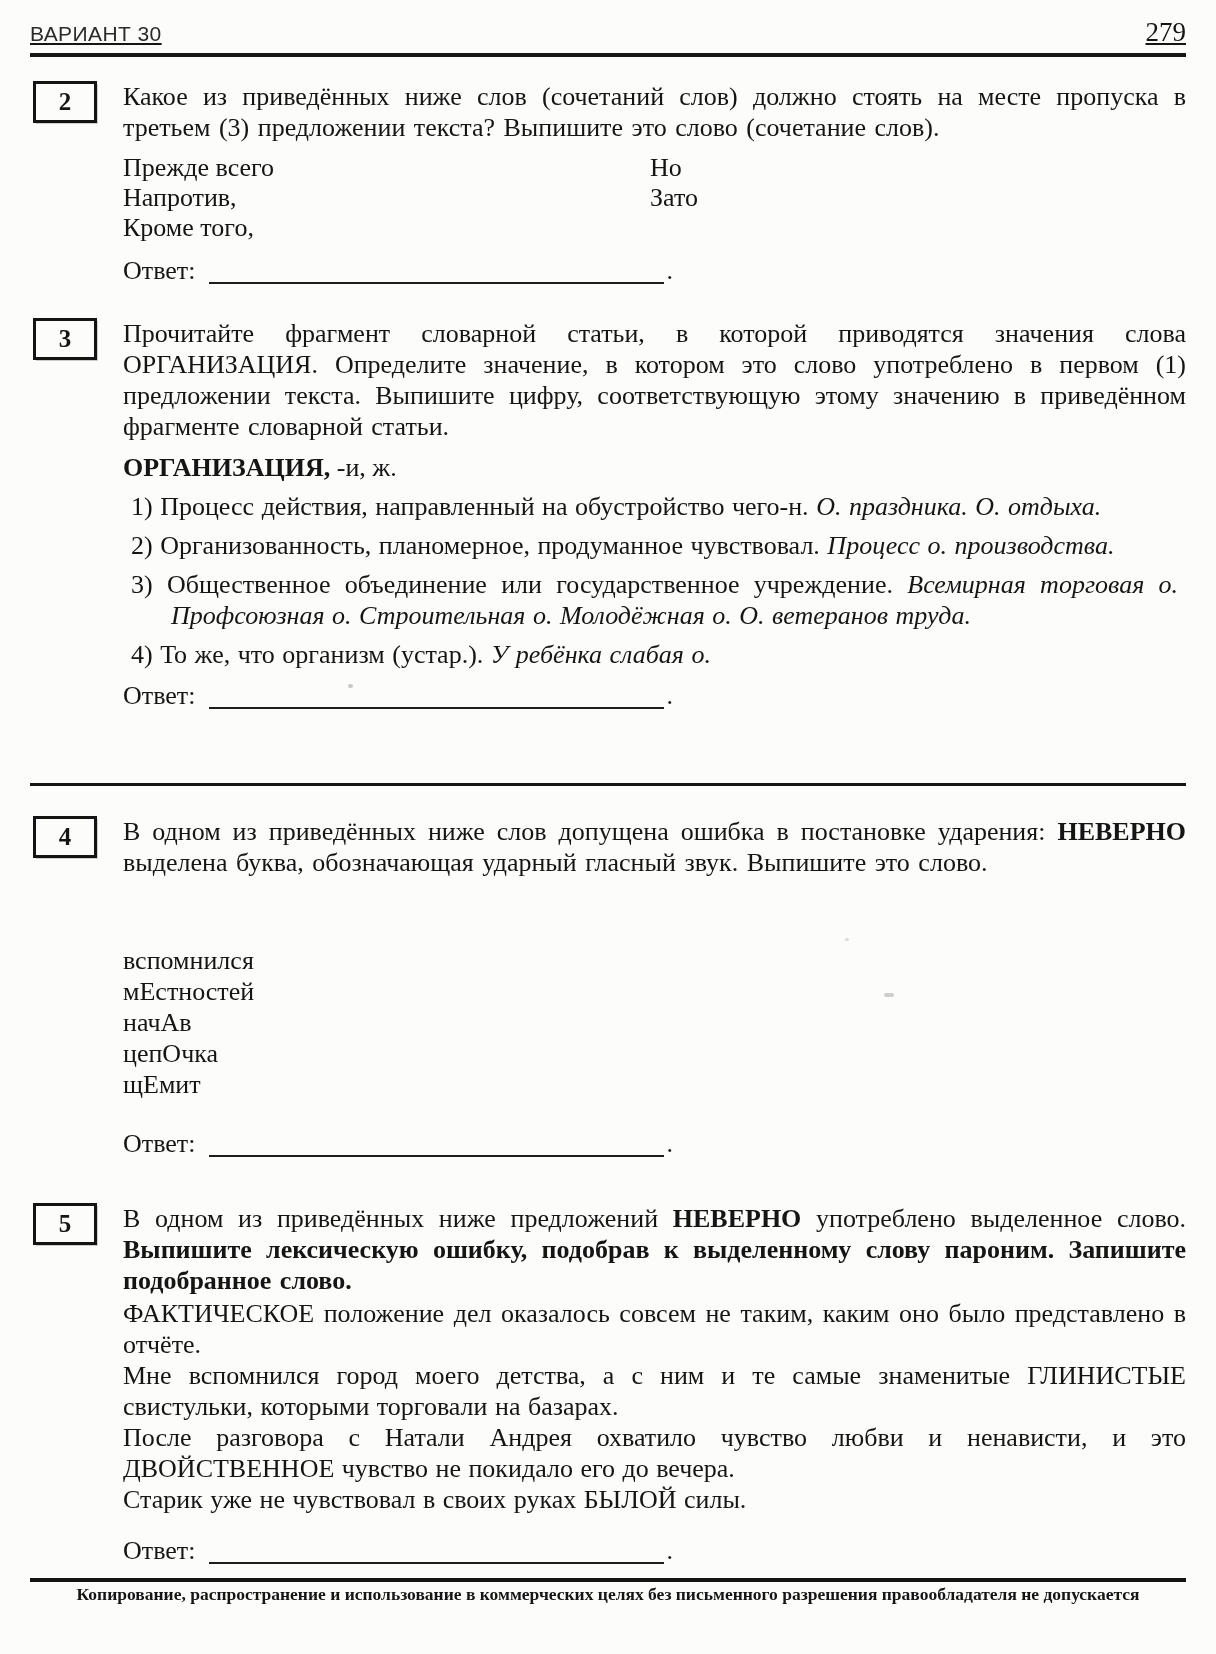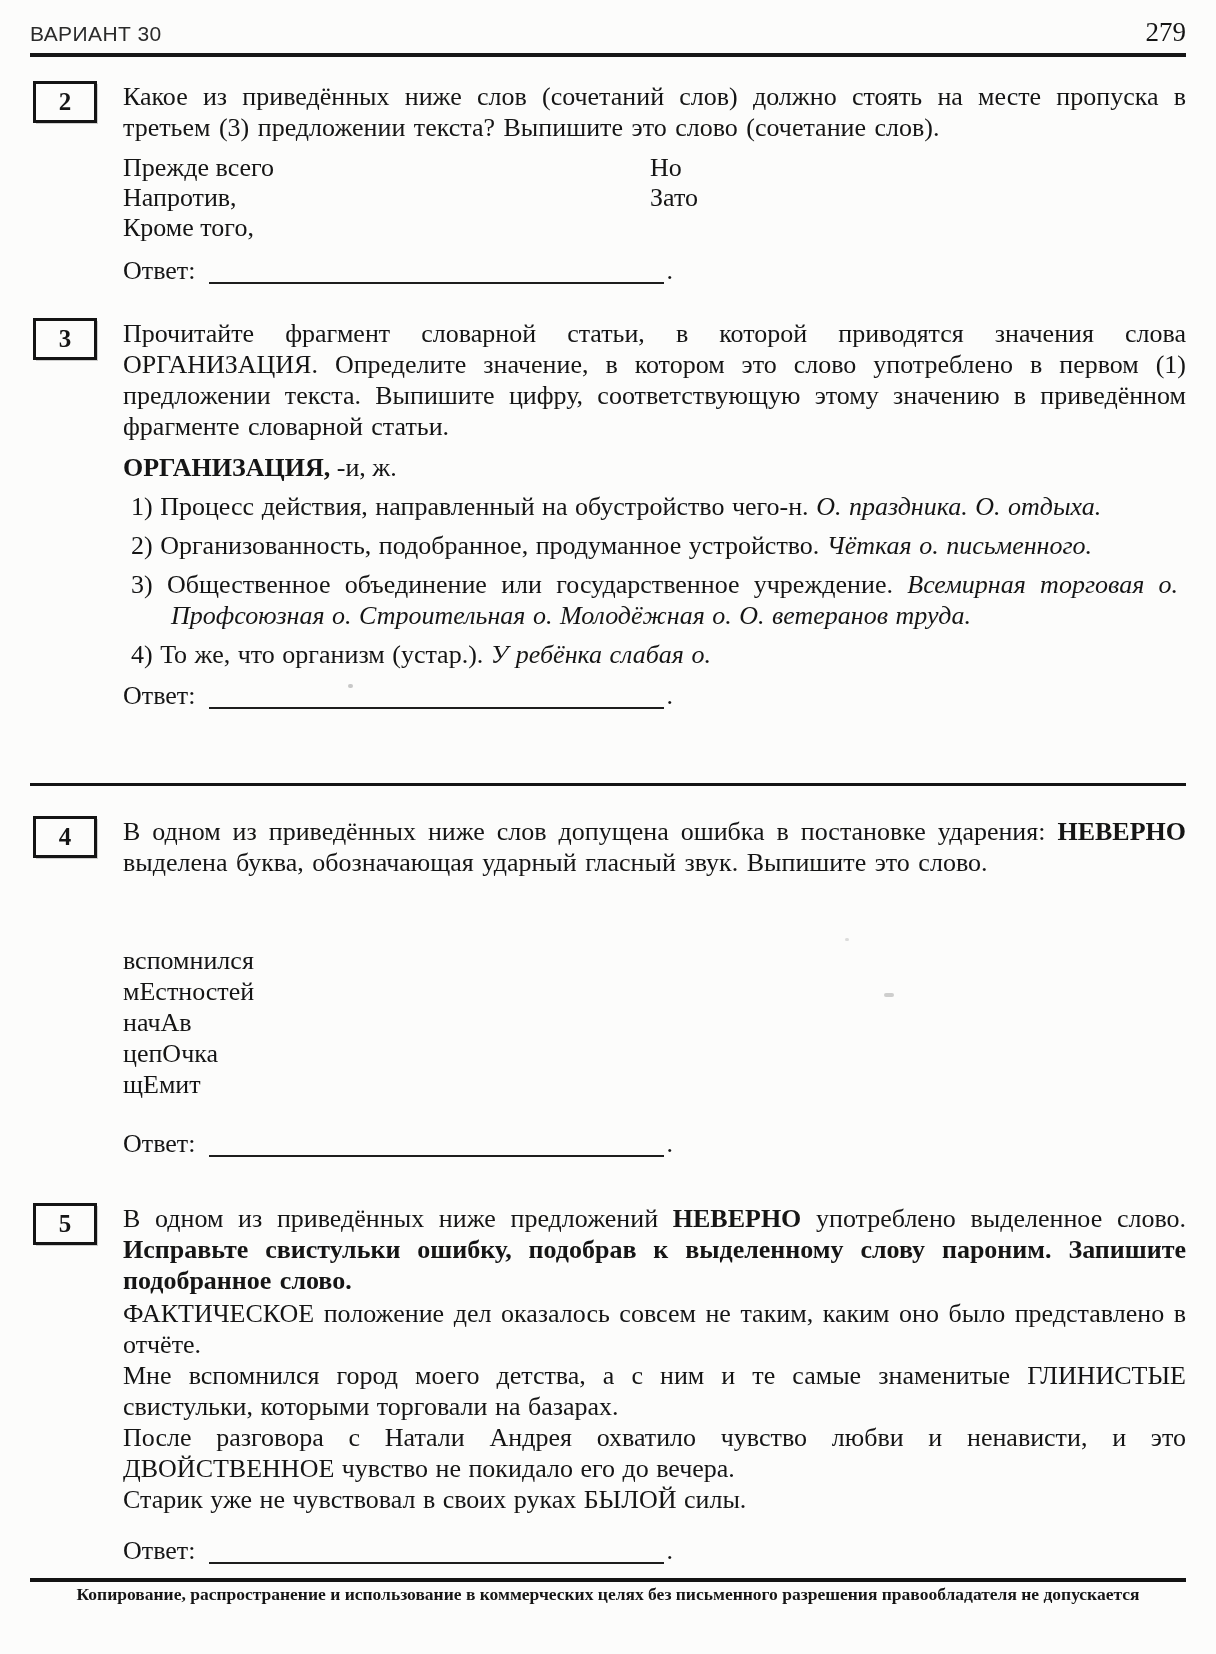--- a/index.html
+++ b/index.html
@@ -8,21 +8,21 @@
     width:1216px; height:1654px;
     margin:0 auto;
     background:#fcfcfb;
     color:#151515;
     font-family:"Liberation Serif", serif;
     box-sizing:border-box;
     padding:0 30px;
     overflow:hidden;
   }
   
-  .header { display:flex; justify-content:space-between; align-items:flex-end; margin-top:18px; height:28px; }
+  .header { display:flex; justify-content:space-between; align-items:flex-end; margin-top:18px; height:28px;text-decoration:underline; }
   .variant { font-family:"Liberation Sans", sans-serif; font-size:21px; letter-spacing:0.4px; color:#2b2b2b; }
   .pageno  { font-size:27px; line-height:1; }
   .header-rule { height:4px; background:#171717; margin-top:7px; }
 
   
   .question { display:flex; align-items:flex-start; }
   .qnum-box {
     flex:none; width:58px; height:36px; margin-left:3px;
     border:3px solid #141414;
     display:flex; align-items:center; justify-content:center;
@@ -120,21 +120,21 @@
 
   <section class="question" id="q3">
     <div class="qnum-box">
       <span>3</span>
     </div>
     <div class="qbody">
       <p class="prompt minh4">Прочитайте фрагмент словарной статьи, в которой приводятся значения слова ОРГАНИЗАЦИЯ. Определите значение, в котором это слово употреблено в первом (1) предложении текста. Выпишите цифру, соответствующую этому значению в приведённом фрагменте словарной статьи.</p>
       <div>
         <p class="dict-head"><b>ОРГАНИЗАЦИЯ,</b> <span>-и, ж.</span></p>
         <p class="sense"><span>1)</span> <span>Процесс действия, направленный на обустройство чего-н.</span> <span class="ex">О. праздника. О. отдыха.</span></p>
-        <p class="sense"><span>2)</span> <span>Организованность, подобранное, продуманное устройство.</span> <span class="ex">Чёткая о. письменного.</span></p>
+        <p class="sense"><span>2)</span> <span>Организованность, планомерное, продуманное чувствовал.</span> <span class="ex">Процесс о. производства.</span></p>
         <p class="sense"><span>3)</span> <span>Общественное объединение или государственное учреждение.</span> <span class="ex">Всемирная торговая о. Профсоюзная о. Строительная о. Молодёжная о. О. ветеранов труда.</span></p>
         <p class="sense"><span>4)</span> <span>То же, что организм (устар.).</span> <span class="ex">У ребёнка слабая о.</span></p>
       </div>
       <div class="answer-line" style="margin-top:10px">
         <span>Ответ:</span><span class="ans-blank"></span><span class="ans-period">.</span>
       </div>
     </div>
   </section>
 
   <div class="divider"></div>
@@ -156,21 +156,21 @@
         <span>Ответ:</span><span class="ans-blank"></span><span class="ans-period">.</span>
       </div>
     </div>
   </section>
 
   <section class="question" id="q5">
     <div class="qnum-box">
       <span>5</span>
     </div>
     <div class="qbody">
-      <p class="prompt minh3"><span>В одном из приведённых ниже предложений</span> <b>НЕВЕРНО</b> <span>употреблено выделенное слово.</span> <b>Исправьте свистульки ошибку, подобрав к выделенному слову пароним. Запишите подобранное слово.</b></p>
+      <p class="prompt minh3"><span>В одном из приведённых ниже предложений</span> <b>НЕВЕРНО</b> <span>употреблено выделенное слово.</span> <b>Выпишите лексическую ошибку, подобрав к выделенному слову пароним. Запишите подобранное слово.</b></p>
       <div class="sents">
         <p class="sent">ФАКТИЧЕСКОЕ положение дел оказалось совсем не таким, каким оно было представлено в отчёте.</p>
         <p class="sent">Мне вспомнился город моего детства, а с ним и те самые знаменитые ГЛИНИСТЫЕ свистульки, которыми торговали на базарах.</p>
         <p class="sent">После разговора с Натали Андрея охватило чувство любви и ненависти, и это ДВОЙСТВЕННОЕ чувство не покидало его до вечера.</p>
         <p class="sent">Старик уже не чувствовал в своих руках БЫЛОЙ силы.</p>
       </div>
       <div class="answer-line" style="margin-top:20px">
         <span>Ответ:</span><span class="ans-blank"></span><span class="ans-period">.</span>
       </div>
     </div>

